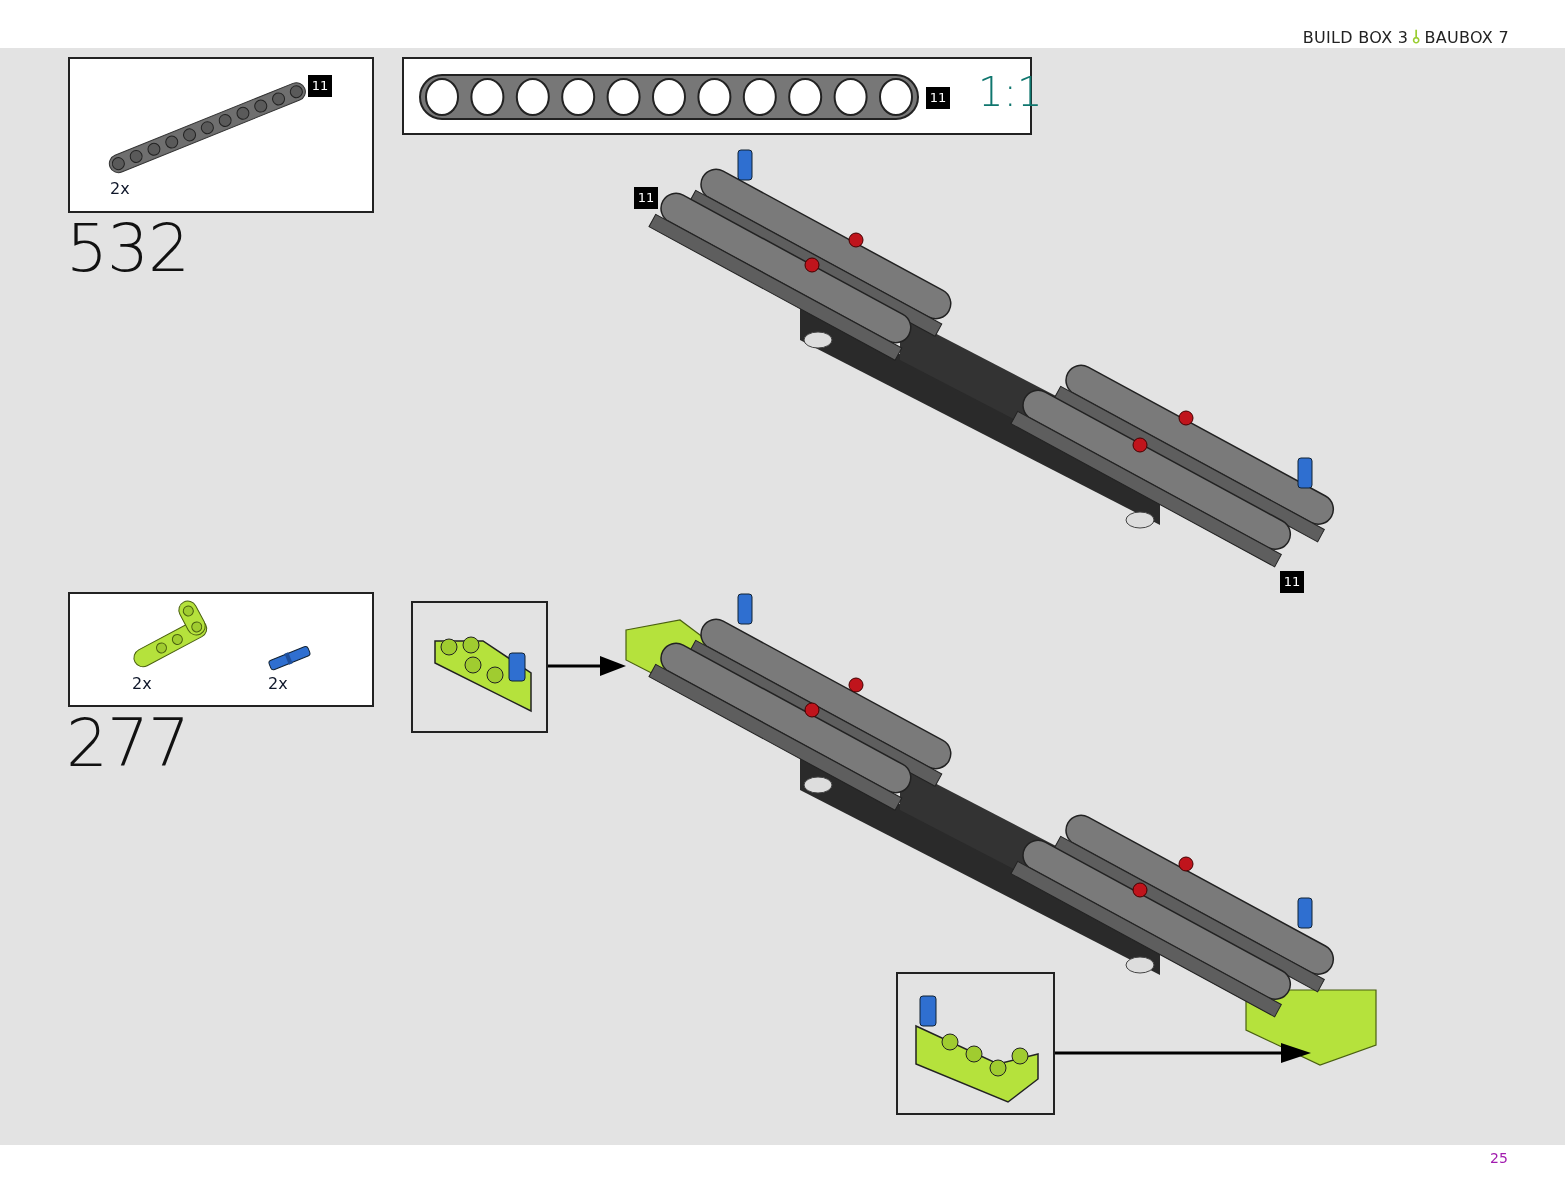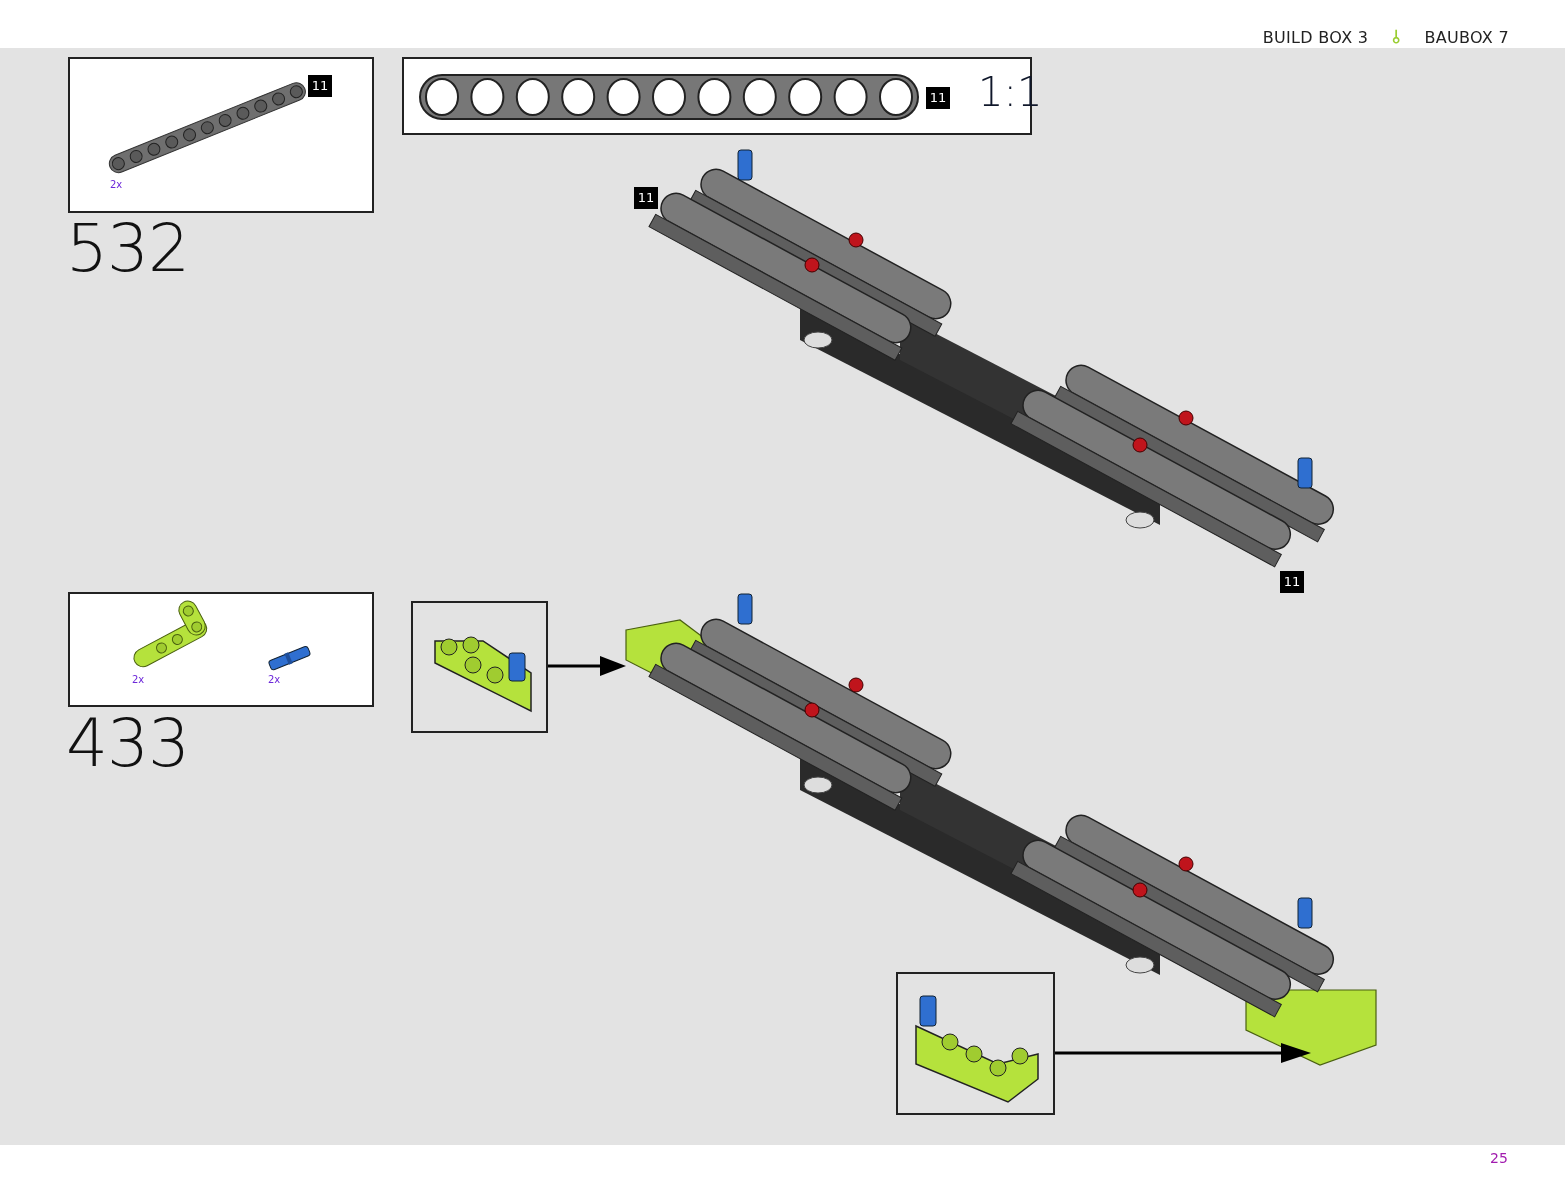--- a/index.html
+++ b/index.html
@@ -1,25 +1,25 @@
 <!DOCTYPE html>
 <html><head>
 <meta charset="utf-8">
 <style>
   html, body { margin:0; padding:0; }
   body { width:1565px; height:1191px; background:#ffffff; position:relative; overflow:hidden; font-family:"DejaVu Sans", sans-serif; }
   .page-bg { position:absolute; left:0; top:48px; width:1565px; height:1097px; background:#e3e3e3; }
-  .header { position:absolute; right:56px; top:26px; font-size:16px; color:#222; letter-spacing:0.3px; display:flex; align-items:center; gap:24px; }
+  .header { position:absolute; right:56px; top:26px; font-size:16px; color:#222; letter-spacing:0.3px; display:flex; align-items:center; gap:4px; }
   .header .sep { color:#9acd32; font-weight:bold; font-size:18px; }
   .page-num { position:absolute; left:1490px; top:1150px; font-size:14px; color:#a21caf; }
   .box { position:absolute; background:#fff; border:2px solid #222; box-sizing:border-box; }
   .step-num { position:absolute; font-size:66px; font-weight:300; color:#111; letter-spacing:-1px; font-family:"DejaVu Sans", sans-serif; }
-  .qty { position:absolute; font-size:10px; color:#6d28d9; }
+  .qty { position:absolute; font-size:16px; color:#0f172a; }
   .len-badge { position:absolute; background:#000; color:#fff; font-size:13px; text-align:center; line-height:22px; width:24px; height:22px; }
-  .scale { position:absolute; font-size:40px; font-weight:200; color:#0f172a; }
+  .scale { position:absolute; font-size:40px; font-weight:200; color:#0f766e; }
   svg { position:absolute; overflow:visible; }
   .callout { position:absolute; border:2px solid #222; box-sizing:border-box; background:#e3e3e3; }
 </style>
 </head>
 <body>
 
 <div class="page-bg"></div>
 
 <div class="header">
   <span>BUILD BOX 3</span>
@@ -121,21 +121,21 @@
   </svg>
   <svg width="306" height="115" style="left:0;top:0;">
     <g transform="translate(200,72) rotate(-22)">
       <rect x="0" y="-5" width="42" height="10" rx="3" fill="#2f6fd0" stroke="#123" stroke-width="1"></rect>
       <rect x="18" y="-6" width="4" height="12" fill="#1e4e9a"></rect>
     </g>
   </svg>
   <div class="qty" style="left:62px;top:80px;">2x</div>
   <div class="qty" style="left:198px;top:80px;">2x</div>
 </div>
-<div class="step-num" style="left:66px;top:705px;">433</div>
+<div class="step-num" style="left:66px;top:705px;">277</div>
 
 <div class="callout" style="left:411px;top:601px;width:137px;height:132px;">
   <svg width="137" height="132" style="left:0;top:0;">
     <polygon points="22,38 70,38 118,70 118,108 22,60" fill="#b5e23c" stroke="#222" stroke-width="1.5"></polygon>
     <circle cx="36" cy="44" r="8" fill="#a0cc30" stroke="#222"></circle>
     <circle cx="58" cy="42" r="8" fill="#a0cc30" stroke="#222"></circle>
     <circle cx="60" cy="62" r="8" fill="#a0cc30" stroke="#222"></circle>
     <circle cx="82" cy="72" r="8" fill="#a0cc30" stroke="#222"></circle>
     <rect x="96" y="50" width="16" height="28" rx="3" fill="#2f6fd0" stroke="#123"></rect>
   </svg>

